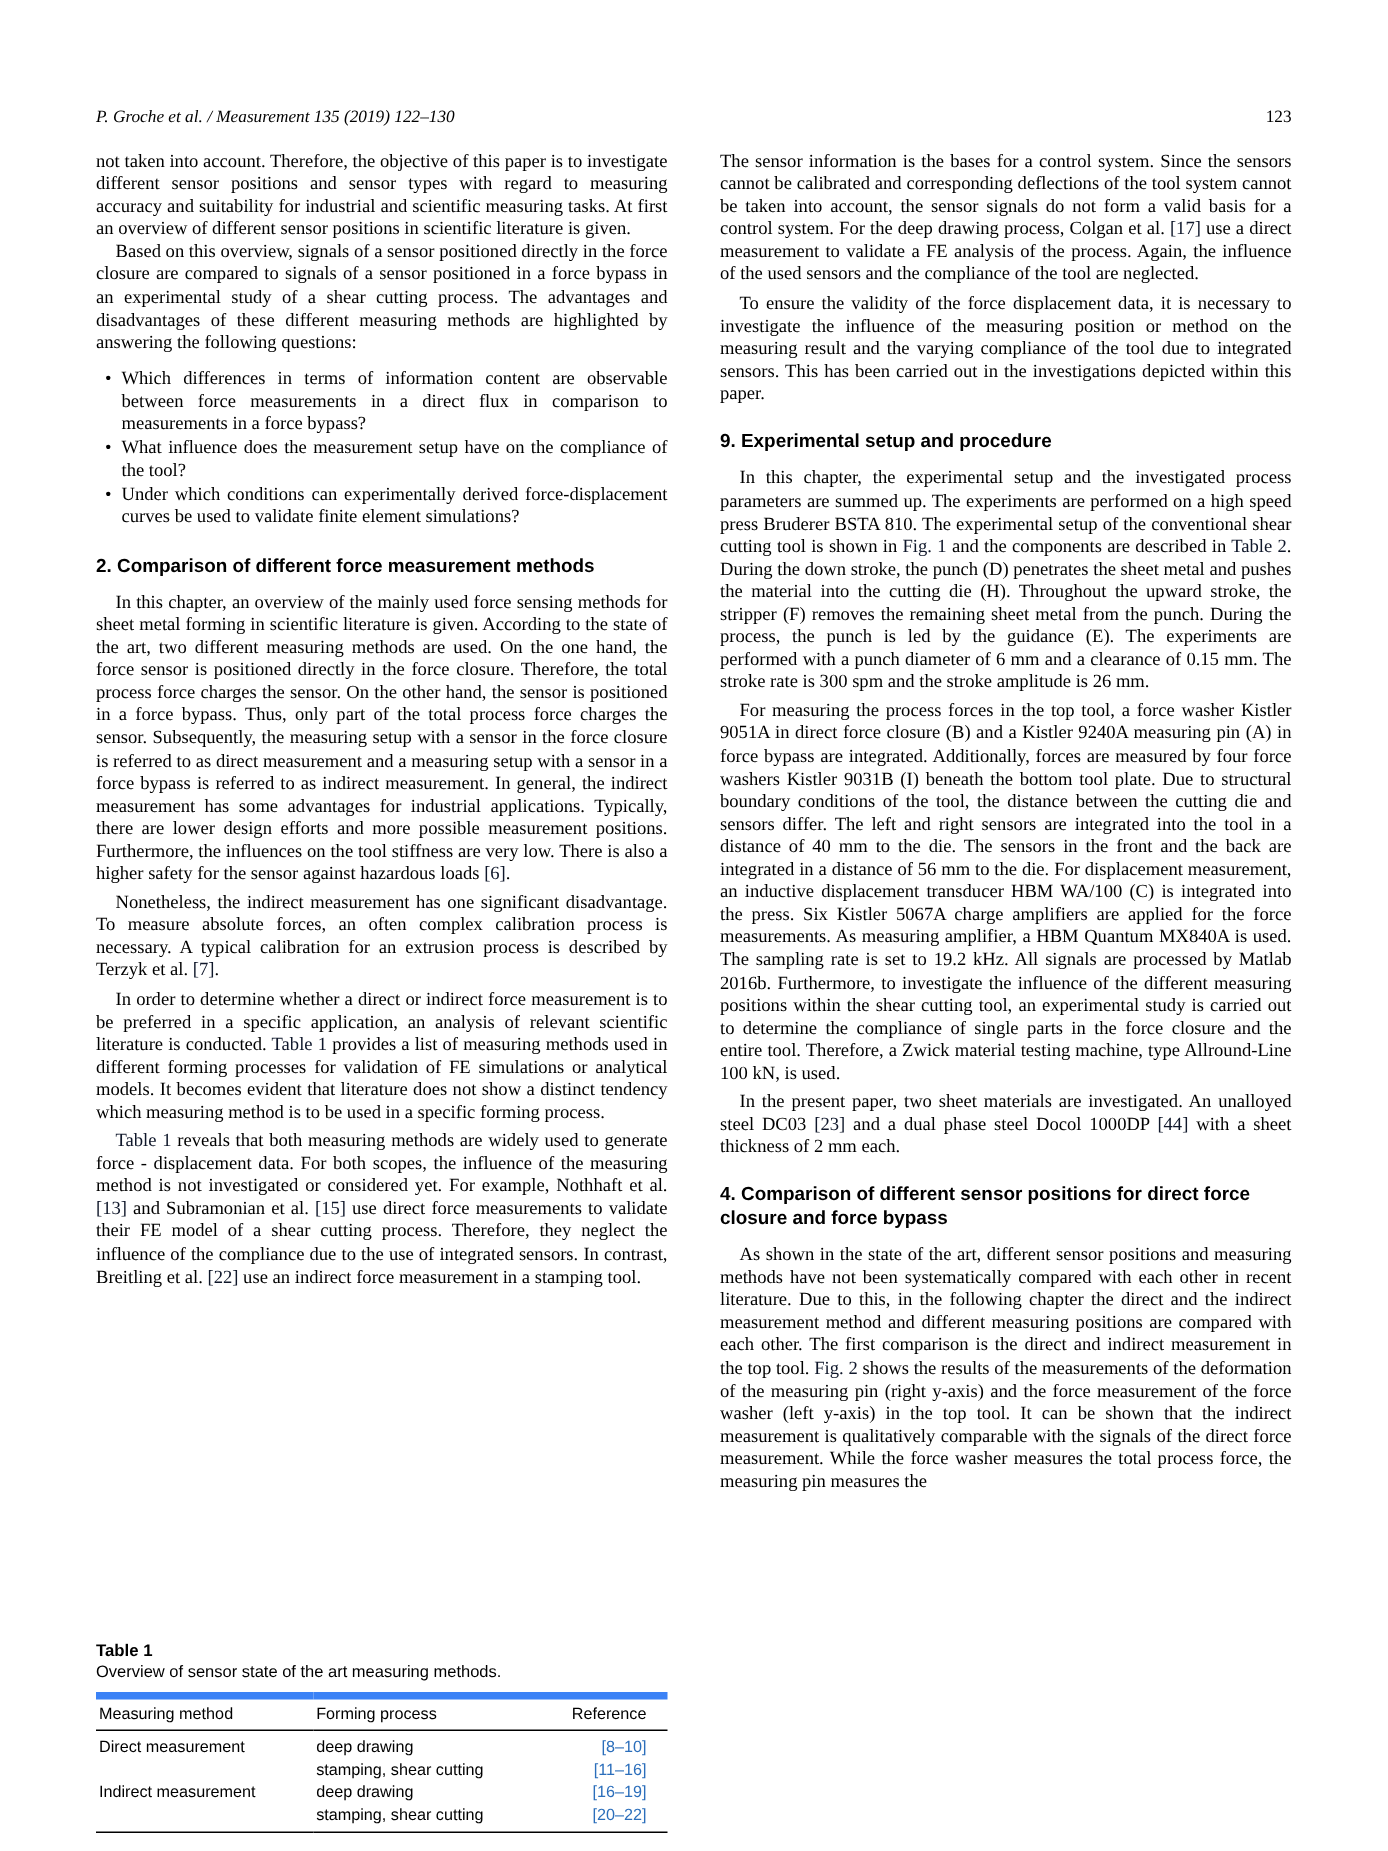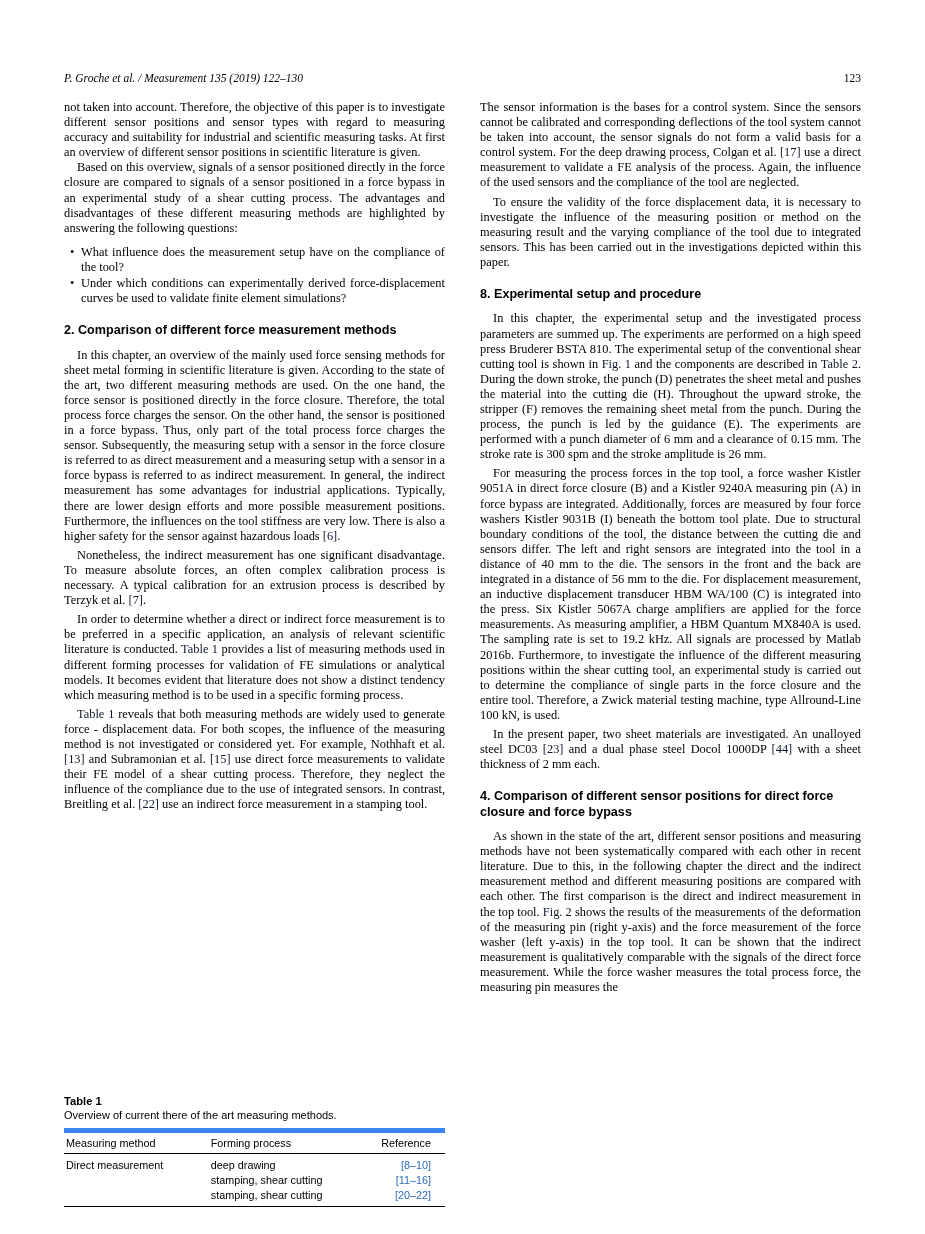--- a/index.html
+++ b/index.html
@@ -175,59 +175,65 @@
   </div>
 
   <div class="columns">
 
     <div class="col col-left">
 
       <p class="first">not taken into account. Therefore, the objective of this paper is to investigate different sensor positions and sensor types with regard to measuring accuracy and suitability for industrial and scientific measuring tasks. At first an overview of different sensor positions in scientific literature is given.</p>
       <p class="indent">Based on this overview, signals of a sensor positioned directly in the force closure are compared to signals of a sensor positioned in a force bypass in an experimental study of a shear cutting process. The advantages and disadvantages of these different measuring methods are highlighted by answering the following questions:</p>
 
       <ul class="bullets">
+        <li>Which differences in terms of information content are observable between force measurements in a direct flux in comparison to measurements in a force bypass?</li>
         <li>What influence does the measurement setup have on the compliance of the tool?</li>
         <li>Under which conditions can experimentally derived force-displacement curves be used to validate finite element simulations?</li>
       </ul>
 
       <h2 class="section">2. Comparison of different force measurement methods</h2>
 
       <p class="indent"><span>In this chapter, an overview of the mainly used force sensing methods for sheet metal forming in scientific literature is given. According to the state of the art, two different measuring methods are used. On the one hand, the force sensor is positioned directly in the force closure. Therefore, the total process force charges the sensor. On the other hand, the sensor is positioned in a force bypass. Thus, only part of the total process force charges the sensor. Subsequently, the measuring setup with a sensor in the force closure is referred to as direct measurement and a measuring setup with a sensor in a force bypass is referred to as indirect measurement. In general, the indirect measurement has some advantages for industrial applications. Typically, there are lower design efforts and more possible measurement positions. Furthermore, the influences on the tool stiffness are very low. There is also a higher safety for the sensor against hazardous loads </span><a class="ref" href="#">[6]</a>.</p>
 
       <div class="spacer-xs"></div>
       <p class="indent"><span>Nonetheless, the indirect measurement has one significant disadvantage. To measure absolute forces, an often complex calibration process is necessary. A typical calibration for an extrusion process is described by Terzyk et al. </span><a class="ref" href="#">[7]</a>.</p>
 
       <div class="spacer-xs"></div>
       <p class="indent"><span>In order to determine whether a direct or indirect force measurement is to be preferred in a specific application, an analysis of relevant scientific literature is conducted. </span><a class="ref" href="#">Table 1</a><span> provides a list of measuring methods used in different forming processes for validation of FE simulations or analytical models. It becomes evident that literature does not show a distinct tendency which measuring method is to be used in a specific forming process.</span></p>
 
       <div class="spacer-xs"></div>
       <p class="indent"><a class="ref" href="#">Table 1</a><span> reveals that both measuring methods are widely used to generate force - displacement data. For both scopes, the influence of the measuring method is not investigated or considered yet. For example, Nothhaft et al. </span><a class="ref" href="#">[13]</a><span> and Subramonian et al. </span><a class="ref" href="#">[15]</a><span> use direct force measurements to validate their FE model of a shear cutting process. Therefore, they neglect the influence of the compliance due to the use of integrated sensors. In contrast, Breitling et al. </span><a class="ref" href="#">[22]</a><span> use an indirect force measurement in a stamping tool.</span></p>
 
       <div class="table-block">
         <div class="tbl-caption-title">Table 1</div>
-        <div class="tbl-caption-text">Overview of current there of the art measuring methods.</div>
+        <div class="tbl-caption-text">Overview of sensor state of the art measuring methods.</div>
         <table class="data">
           <thead>
             <tr>
               <th class="col-method">Measuring method</th>
               <th class="col-process">Forming process</th>
               <th class="col-reference c-ref">Reference</th>
             </tr>
           </thead>
           <tbody>
             <tr class="first-row">
               <td>Direct measurement</td>
               <td>deep drawing</td>
               <td class="c-ref">[8–10]</td>
             </tr>
             <tr>
               <td></td>
               <td>stamping, shear cutting</td>
               <td class="c-ref">[11–16]</td>
             </tr>
+            <tr>
+              <td>Indirect measurement</td>
+              <td>deep drawing</td>
+              <td class="c-ref">[16–19]</td>
+            </tr>
             <tr class="last-row">
               <td></td>
               <td>stamping, shear cutting</td>
               <td class="c-ref">[20–22]</td>
             </tr>
           </tbody>
           <tfoot>
             <tr>
               <td colspan="3"></td>
             </tr>
@@ -237,21 +243,21 @@
 
     </div>
 
     <div class="col col-right">
 
       <p class="first"><span>The sensor information is the bases for a control system. Since the sensors cannot be calibrated and corresponding deflections of the tool system cannot be taken into account, the sensor signals do not form a valid basis for a control system. For the deep drawing process, Colgan et al. </span><a class="ref" href="#">[17]</a><span> use a direct measurement to validate a FE analysis of the process. Again, the influence of the used sensors and the compliance of the tool are neglected.</span></p>
 
       <div class="spacer-xs"></div>
       <p class="indent">To ensure the validity of the force displacement data, it is necessary to investigate the influence of the measuring position or method on the measuring result and the varying compliance of the tool due to integrated sensors. This has been carried out in the investigations depicted within this paper.</p>
 
-      <h2 class="section">8. Experimental setup and procedure</h2>
+      <h2 class="section">9. Experimental setup and procedure</h2>
 
       <p class="indent"><span>In this chapter, the experimental setup and the investigated process parameters are summed up. The experiments are performed on a high speed press Bruderer BSTA 810. The experimental setup of the conventional shear cutting tool is shown in </span><a class="ref" href="#">Fig. 1</a><span> and the components are described in </span><a class="ref" href="#">Table 2</a><span>. During the down stroke, the punch (D) penetrates the sheet metal and pushes the material into the cutting die (H). Throughout the upward stroke, the stripper (F) removes the remaining sheet metal from the punch. During the process, the punch is led by the guidance (E). The experiments are performed with a punch diameter of 6 mm and a clearance of 0.15 mm. The stroke rate is 300 spm and the stroke amplitude is 26 mm.</span></p>
 
       <div class="spacer-xs"></div>
       <p class="indent">For measuring the process forces in the top tool, a force washer Kistler 9051A in direct force closure (B) and a Kistler 9240A measuring pin (A) in force bypass are integrated. Additionally, forces are measured by four force washers Kistler 9031B (I) beneath the bottom tool plate. Due to structural boundary conditions of the tool, the distance between the cutting die and sensors differ. The left and right sensors are integrated into the tool in a distance of 40 mm to the die. The sensors in the front and the back are integrated in a distance of 56 mm to the die. For displacement measurement, an inductive displacement transducer HBM WA/100 (C) is integrated into the press. Six Kistler 5067A charge amplifiers are applied for the force measurements. As measuring amplifier, a HBM Quantum MX840A is used. The sampling rate is set to 19.2 kHz. All signals are processed by Matlab 2016b. Furthermore, to investigate the influence of the different measuring positions within the shear cutting tool, an experimental study is carried out to determine the compliance of single parts in the force closure and the entire tool. Therefore, a Zwick material testing machine, type Allround-Line 100 kN, is used.</p>
 
       <div class="spacer-xs"></div>
       <p class="indent"><span>In the present paper, two sheet materials are investigated. An unalloyed steel DC03 </span><a class="ref" href="#">[23]</a><span> and a dual phase steel Docol 1000DP </span><a class="ref" href="#">[44]</a><span> with a sheet thickness of 2 mm each.</span></p>
 
       <h2 class="section">4. Comparison of different sensor positions for direct force closure and force bypass</h2>

